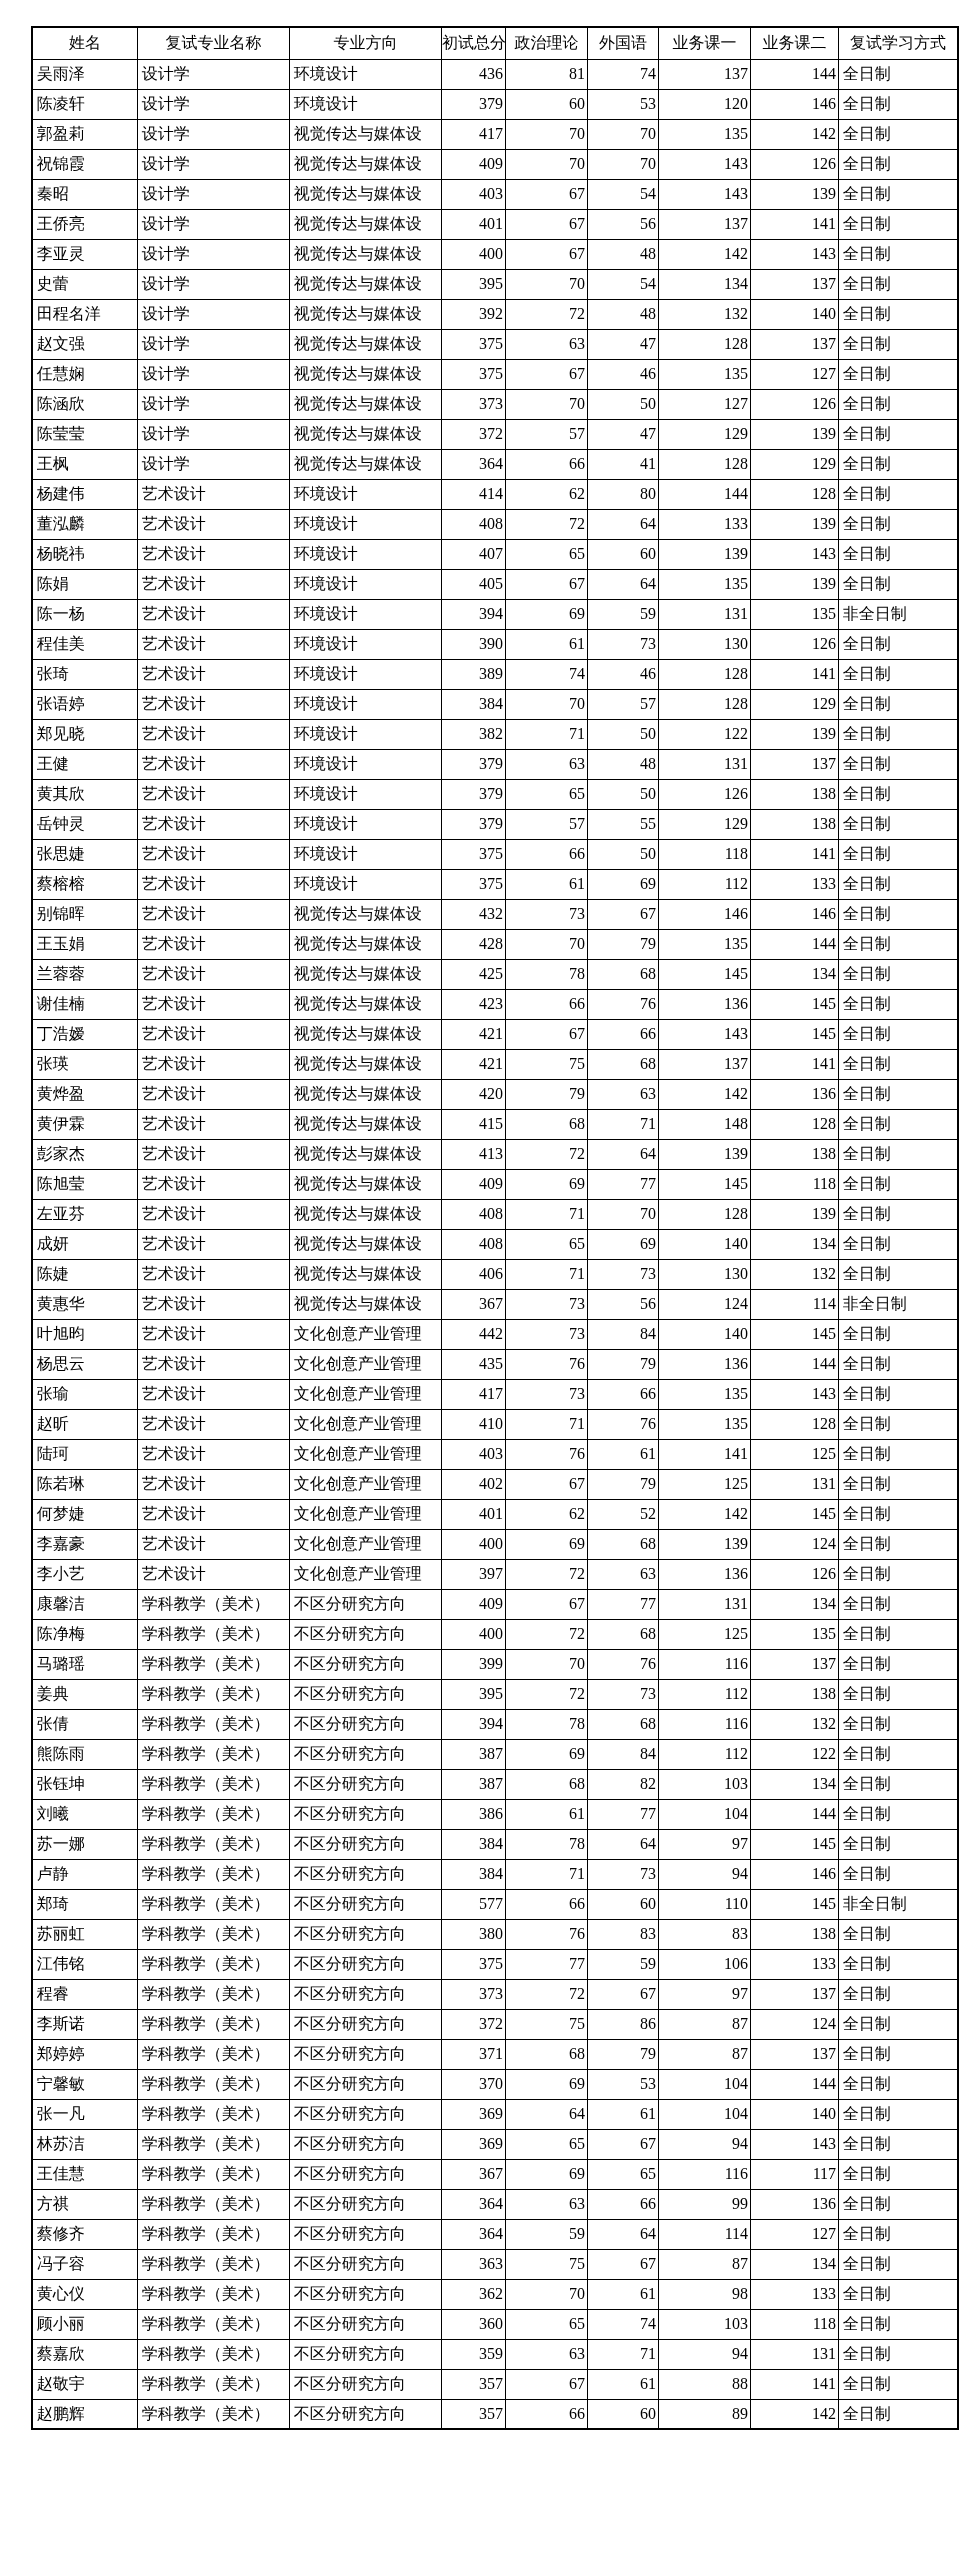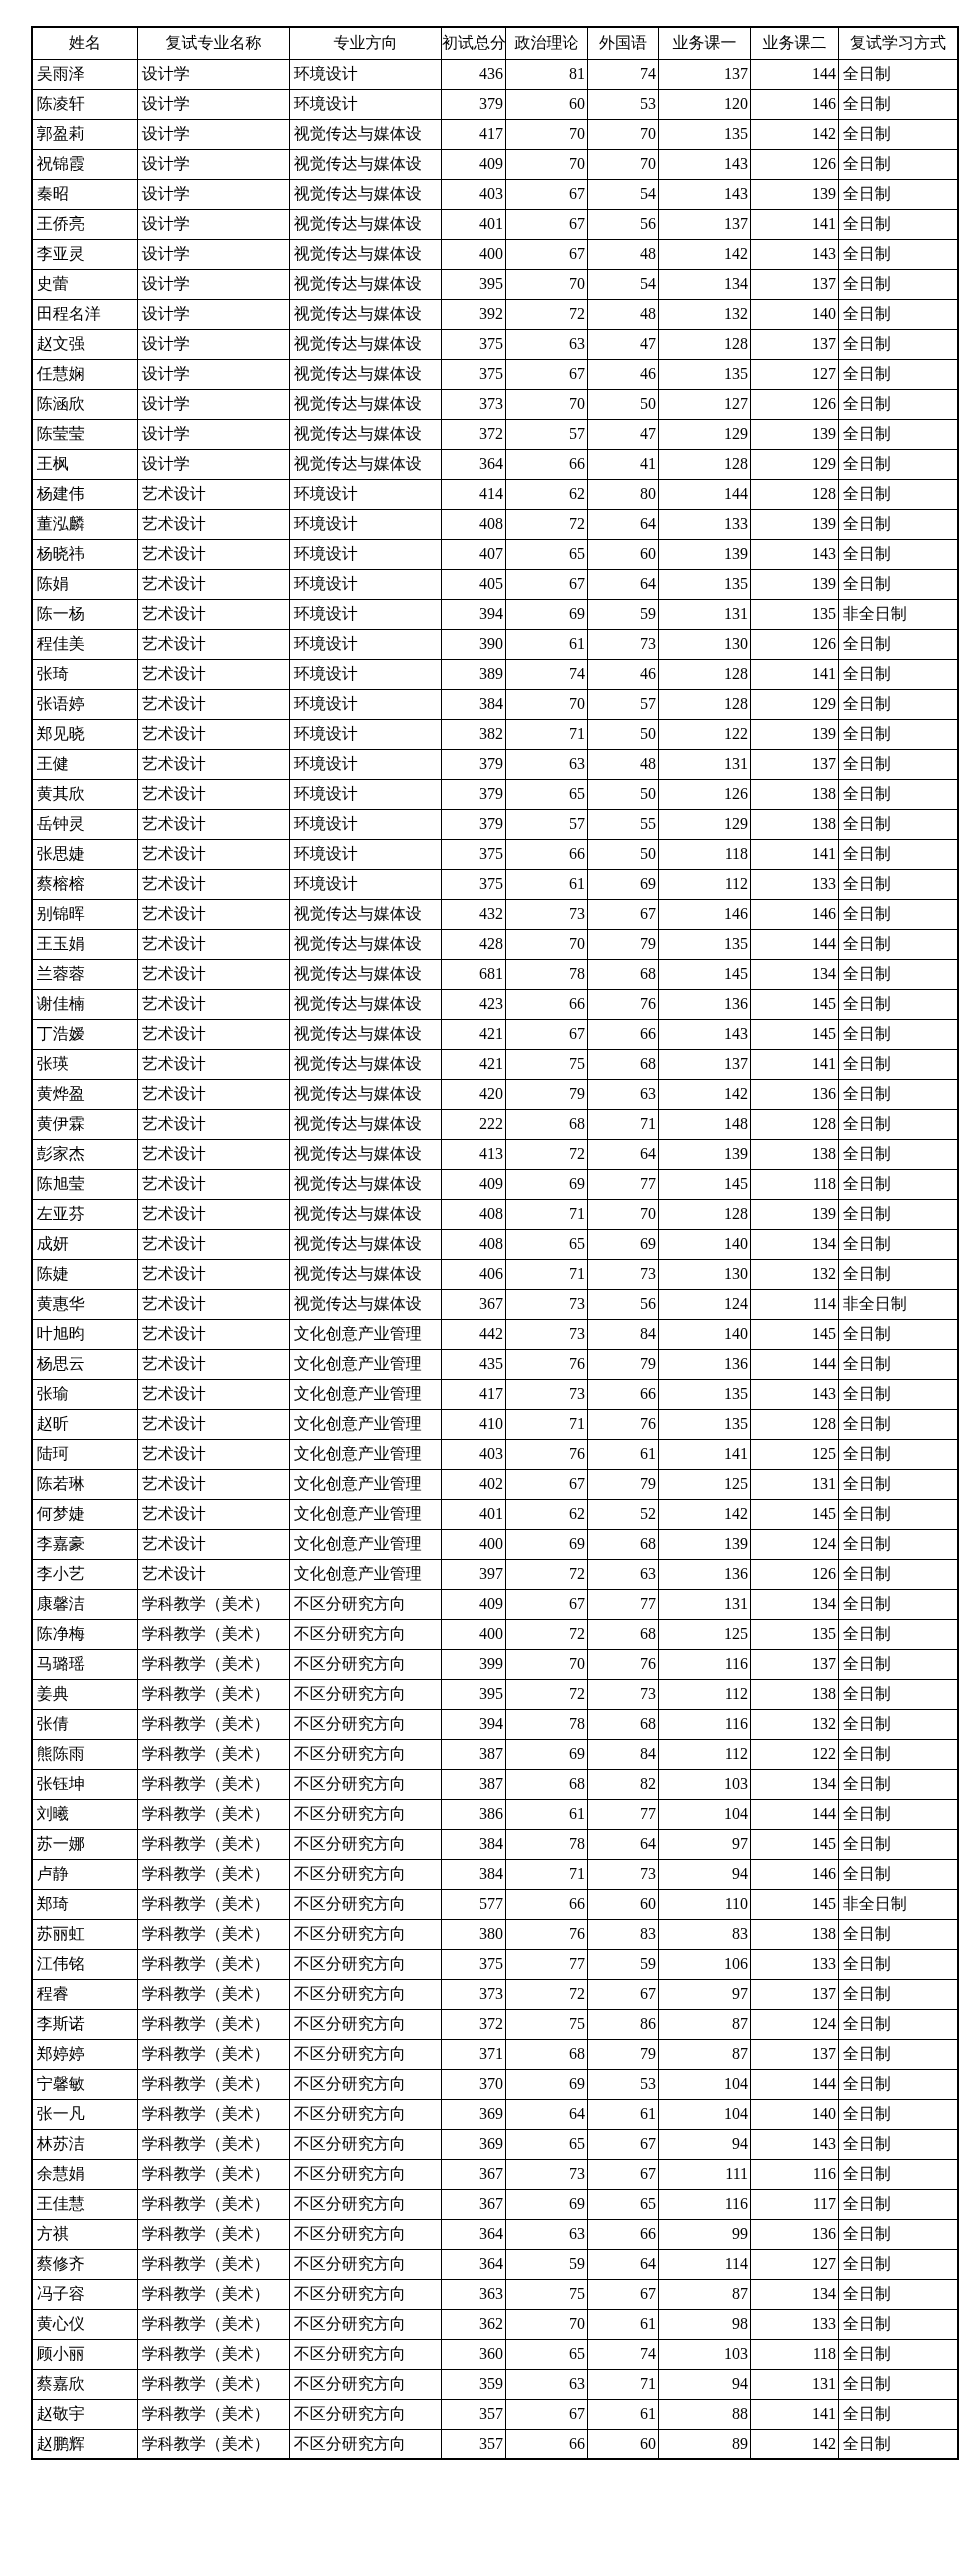--- a/index.html
+++ b/index.html
@@ -395,21 +395,21 @@
         <td class="col-politics">70</td>
         <td class="col-foreign">79</td>
         <td class="col-course1">135</td>
         <td class="col-course2">144</td>
         <td class="col-mode">全日制</td>
       </tr>
       <tr>
         <td class="col-name">兰蓉蓉</td>
         <td class="col-major">艺术设计</td>
         <td class="col-direction">视觉传达与媒体设</td>
-        <td class="col-total">681</td>
+        <td class="col-total">425</td>
         <td class="col-politics">78</td>
         <td class="col-foreign">68</td>
         <td class="col-course1">145</td>
         <td class="col-course2">134</td>
         <td class="col-mode">全日制</td>
       </tr>
       <tr>
         <td class="col-name">谢佳楠</td>
         <td class="col-major">艺术设计</td>
         <td class="col-direction">视觉传达与媒体设</td>
@@ -450,21 +450,21 @@
         <td class="col-politics">79</td>
         <td class="col-foreign">63</td>
         <td class="col-course1">142</td>
         <td class="col-course2">136</td>
         <td class="col-mode">全日制</td>
       </tr>
       <tr>
         <td class="col-name">黄伊霖</td>
         <td class="col-major">艺术设计</td>
         <td class="col-direction">视觉传达与媒体设</td>
-        <td class="col-total">222</td>
+        <td class="col-total">415</td>
         <td class="col-politics">68</td>
         <td class="col-foreign">71</td>
         <td class="col-course1">148</td>
         <td class="col-course2">128</td>
         <td class="col-mode">全日制</td>
       </tr>
       <tr>
         <td class="col-name">彭家杰</td>
         <td class="col-major">艺术设计</td>
         <td class="col-direction">视觉传达与媒体设</td>
@@ -832,31 +832,20 @@
         <td class="col-major">学科教学（美术）</td>
         <td class="col-direction">不区分研究方向</td>
         <td class="col-total">369</td>
         <td class="col-politics">65</td>
         <td class="col-foreign">67</td>
         <td class="col-course1">94</td>
         <td class="col-course2">143</td>
         <td class="col-mode">全日制</td>
       </tr>
       <tr>
-        <td class="col-name">余慧娟</td>
-        <td class="col-major">学科教学（美术）</td>
-        <td class="col-direction">不区分研究方向</td>
-        <td class="col-total">367</td>
-        <td class="col-politics">73</td>
-        <td class="col-foreign">67</td>
-        <td class="col-course1">111</td>
-        <td class="col-course2">116</td>
-        <td class="col-mode">全日制</td>
-      </tr>
-      <tr>
         <td class="col-name">王佳慧</td>
         <td class="col-major">学科教学（美术）</td>
         <td class="col-direction">不区分研究方向</td>
         <td class="col-total">367</td>
         <td class="col-politics">69</td>
         <td class="col-foreign">65</td>
         <td class="col-course1">116</td>
         <td class="col-course2">117</td>
         <td class="col-mode">全日制</td>
       </tr>

